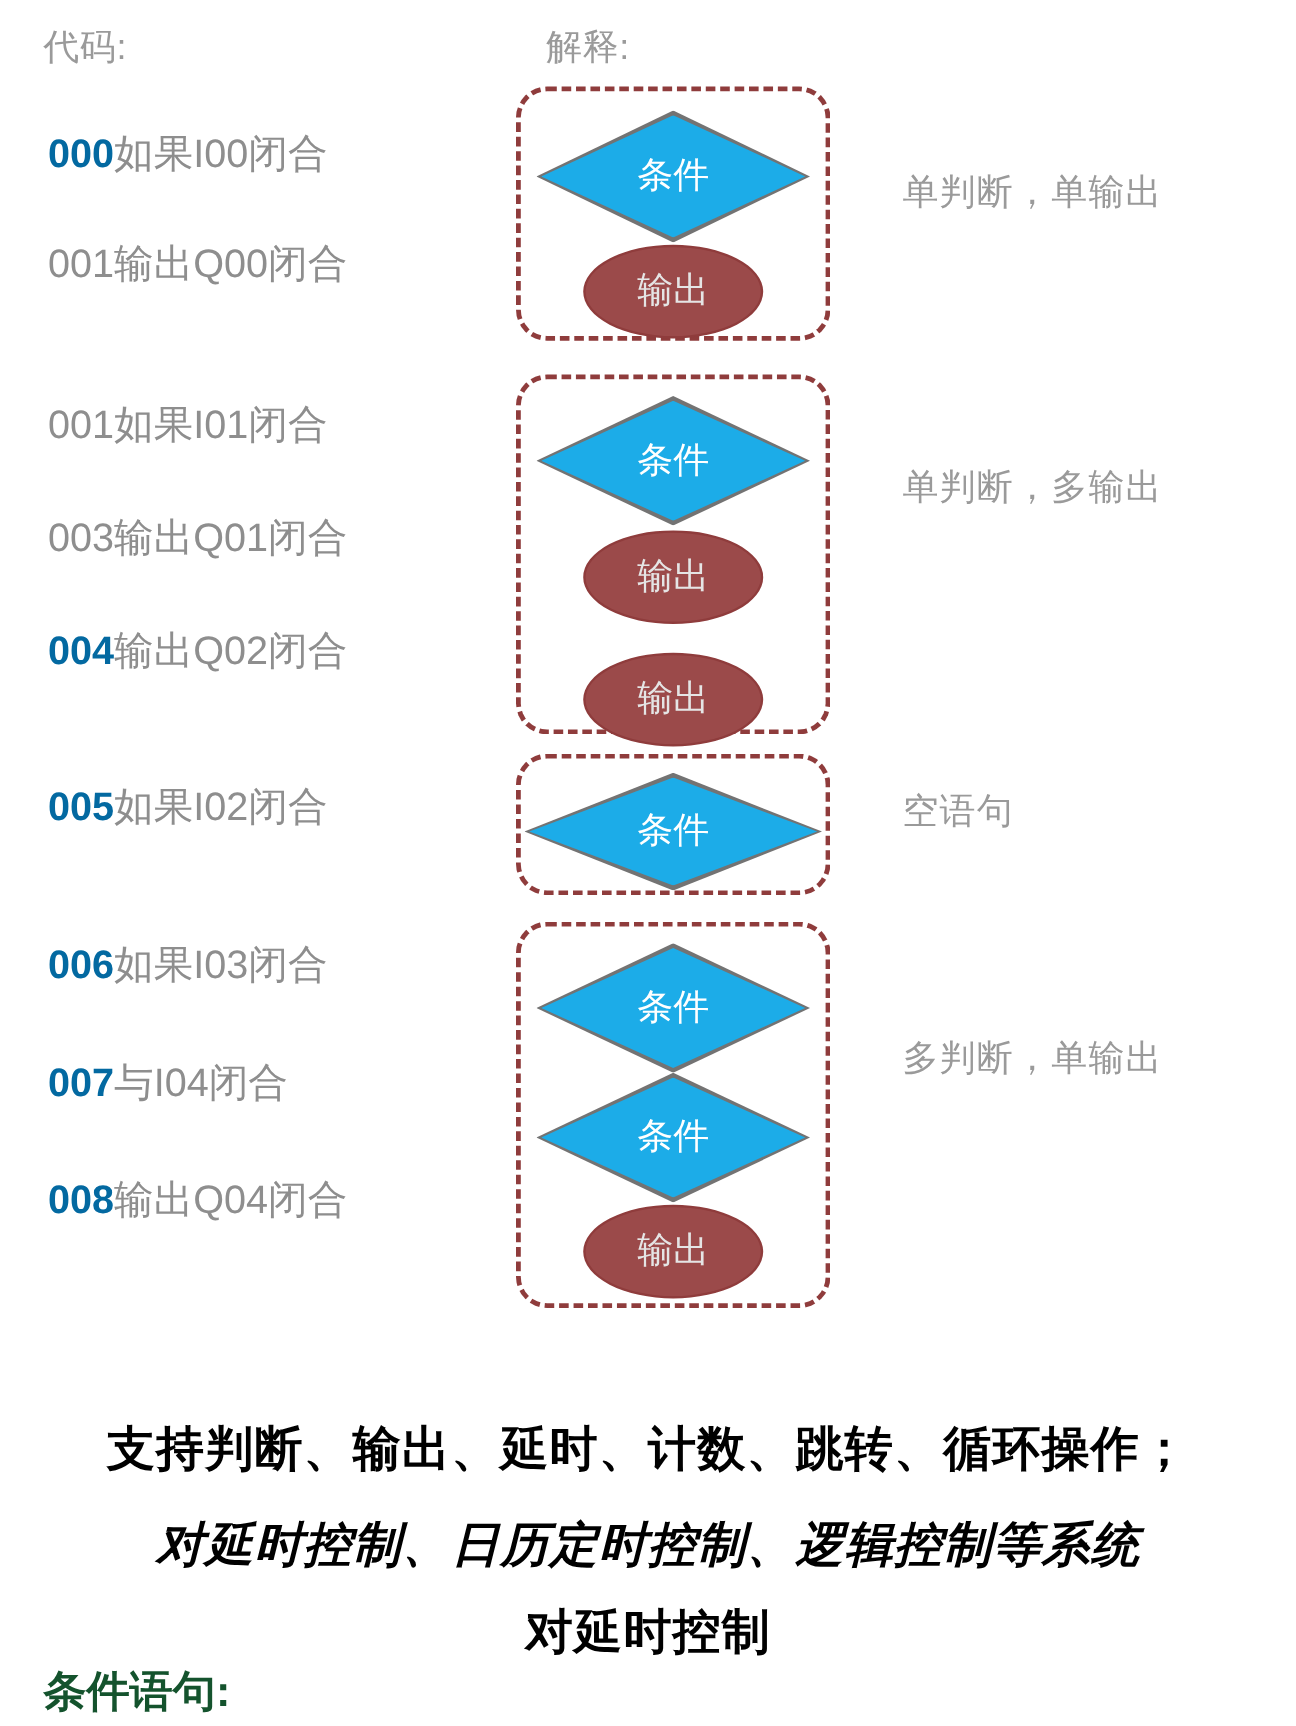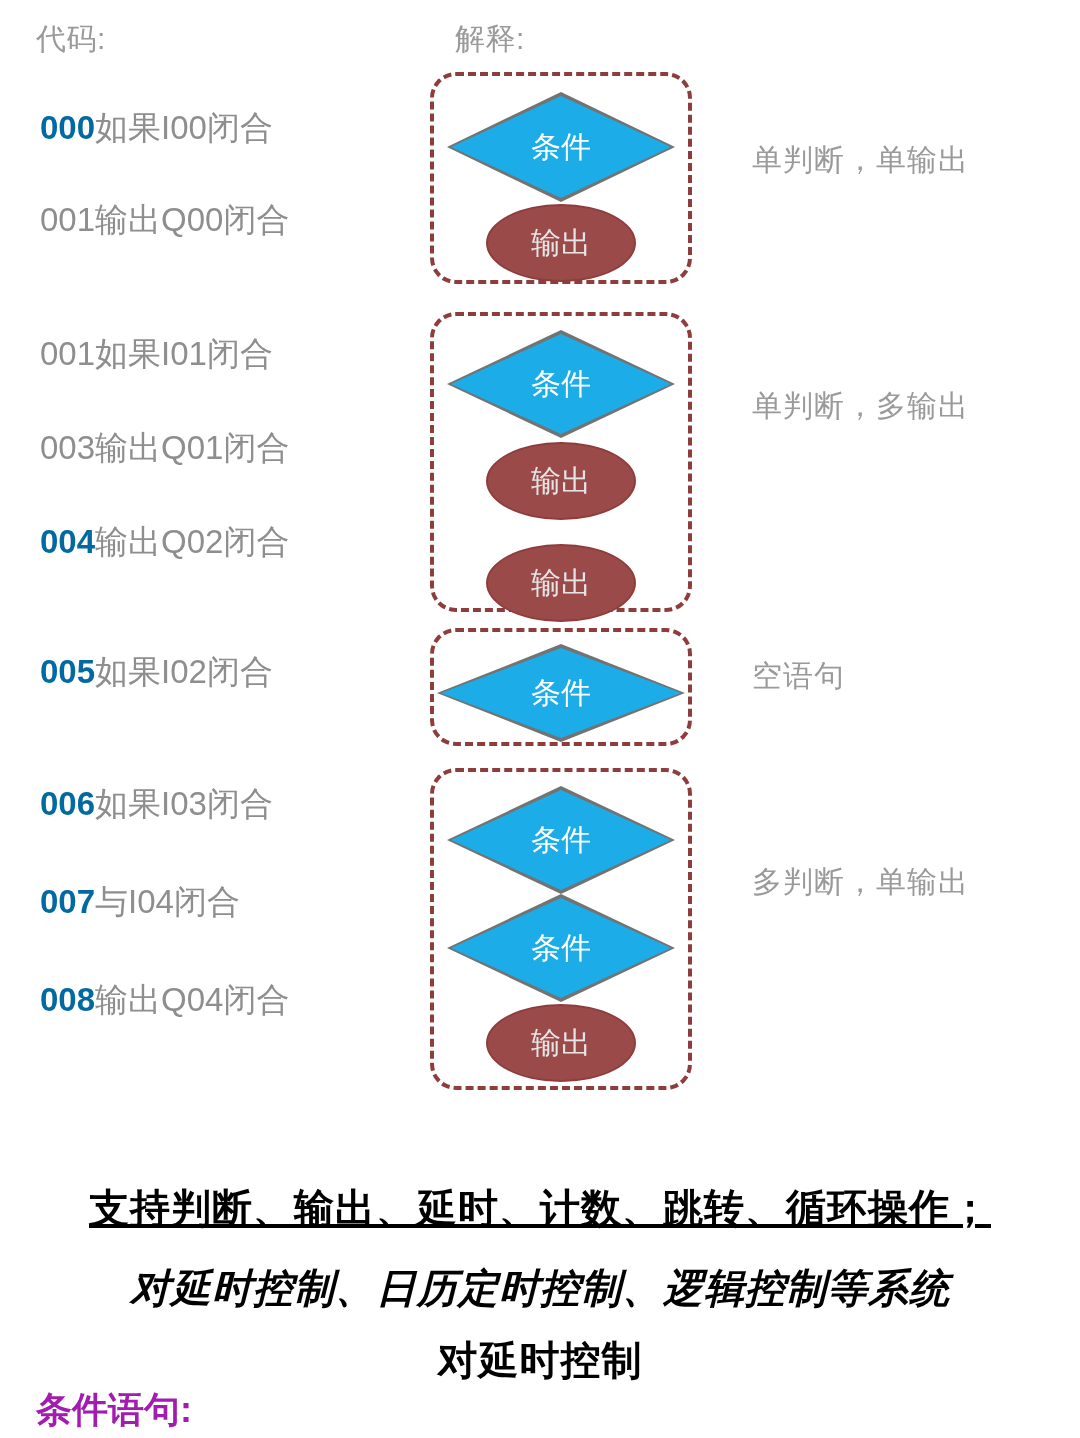--- a/index.html
+++ b/index.html
@@ -133,21 +133,21 @@
     color: #000000;
     line-height: 1.0;
     letter-spacing: 1px;
   }
   #footer-label {
     position: absolute;
     left: 36px;
     top: 1386px;
     font-size: 36px;
     font-weight: bold;
-    color: #a21caf;
+    color: #14532d;
     white-space: nowrap;
   }
 </style>
 </head>
 <body>
 
 <div id="hdr-code" class="col-header">代码:</div>
 <div id="hdr-expl" class="col-header">解释:</div>
 
 <div class="code-list" id="code-list">
@@ -219,18 +219,18 @@
   </div>
 
 <div id="annot-layer">
     <div class="annot" style="top: 140px;">单判断，单输出</div>
     <div class="annot" style="top: 386px;">单判断，多输出</div>
     <div class="annot" style="top: 656px;">空语句</div>
     <div class="annot" style="top: 862px;">多判断，单输出</div>
   </div>
 
 <div id="para-layer">
-    <div class="para" style="top: 1188px; text-decoration: underline;">支持判断、输出、延时、计数、跳转、循环操作；</div>
+    <div class="para" style="top: 1188px;">支持判断、输出、延时、计数、跳转、循环操作；</div>
     <div class="para" style="top: 1268px; font-style: italic;">对延时控制、日历定时控制、逻辑控制等系统</div>
     <div class="para" style="top: 1340px;">对延时控制</div>
   </div>
 
 <div id="footer-label">条件语句:</div>
 
 </body></html>

